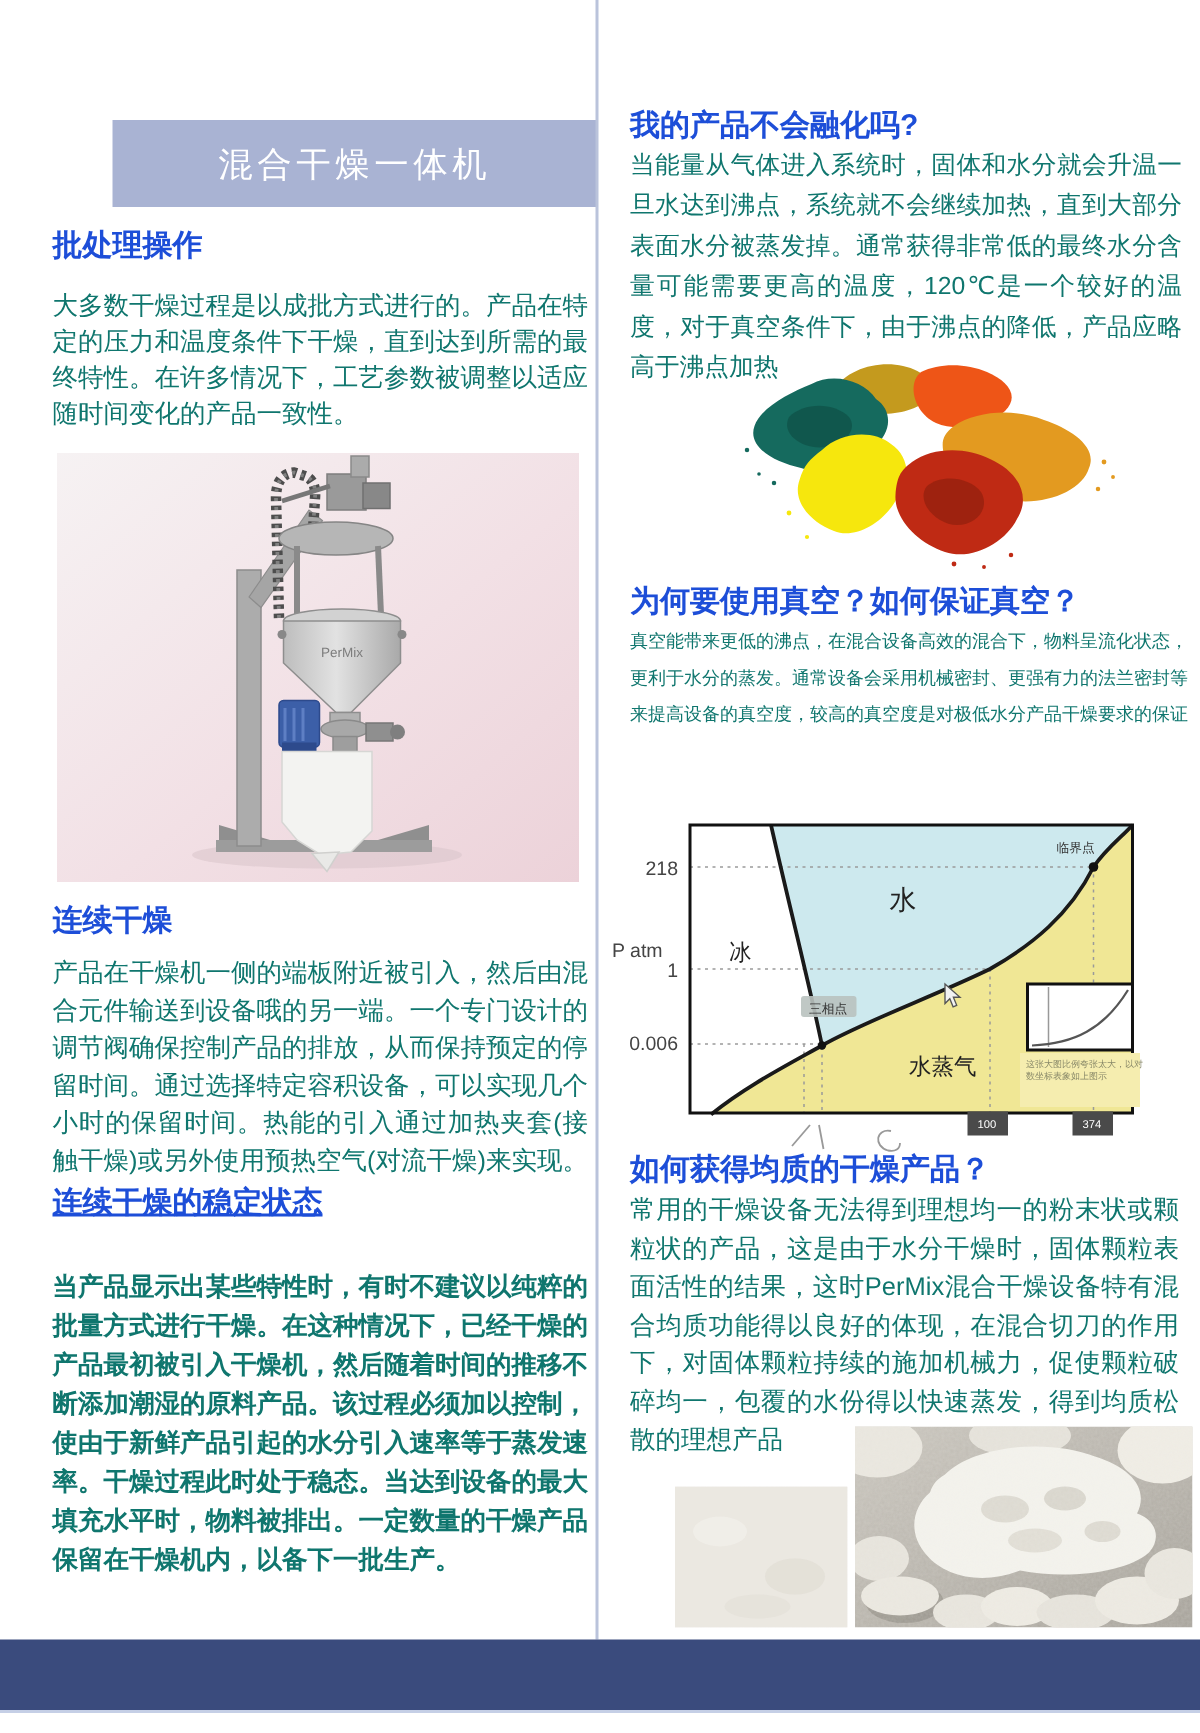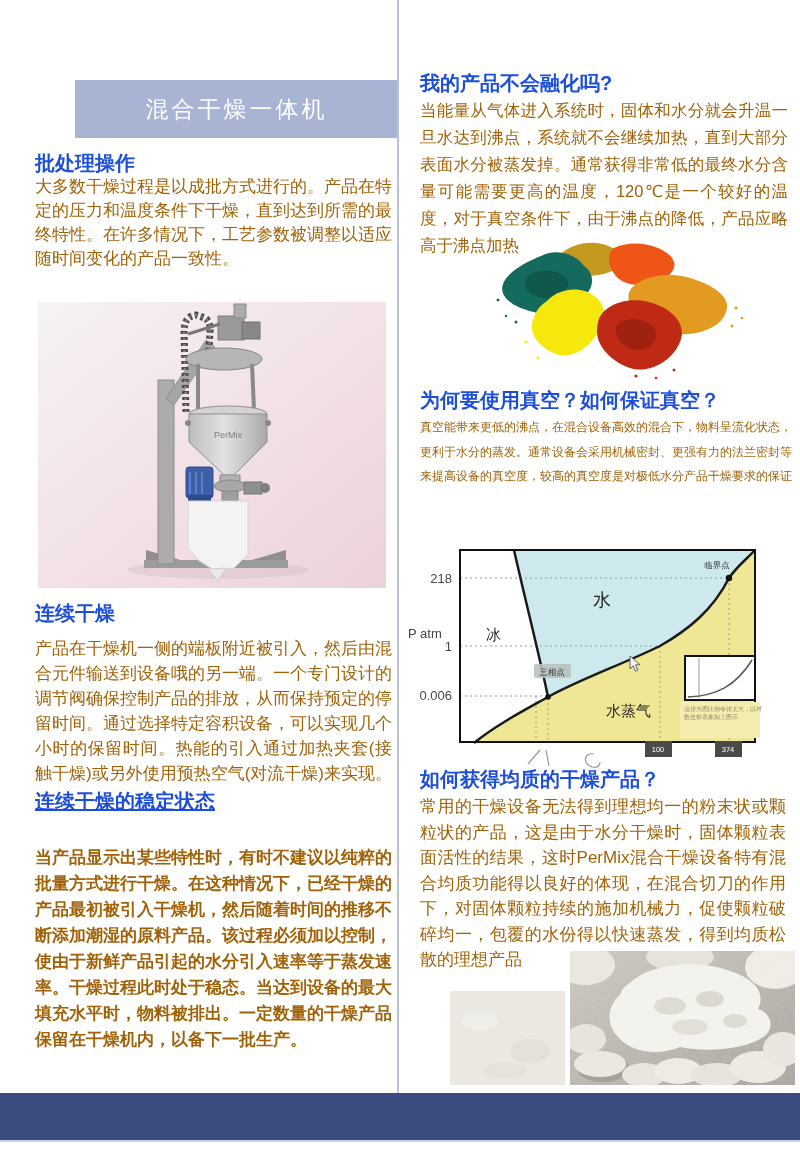--- a/index.html
+++ b/index.html
@@ -4,37 +4,37 @@
 <style>
   html,body{margin:0;padding:0;background:#fff;}
   .page{position:relative;width:800px;height:1155px;background:#fff;overflow:hidden;
         font-family:"Liberation Sans","DejaVu Sans",sans-serif;}
   .banner{position:absolute;left:75px;top:57px;width:323px;height:58px;background:#a9b3d3;
           color:#fff;font-size:23px;letter-spacing:3px;text-align:center;line-height:58px;margin-top:23px;}
   .divider{position:absolute;left:397px;top:0;width:2px;height:1093px;background:#bac3db;}
   .botbar{position:absolute;left:0;top:1093px;width:800px;height:47px;background:#3a4b7d;
           box-shadow:0 2px 0 #c5cfe6;}
   h2.sec{position:absolute;margin:0;font-size:20px;font-weight:700;color:#1d4ed8;white-space:nowrap;}
-  p.body{position:absolute;margin:0;color:#a16207;text-align:justify;}
+  p.body{position:absolute;margin:0;color:#0f766e;text-align:justify;}
   .pl{left:35px;width:357px;font-size:17px;line-height:24px;}
   .pr{left:420px;width:368px;font-size:16.5px;}
   .fig{position:absolute;}
   svg text{font-family:"Liberation Sans","DejaVu Sans",sans-serif;}
 </style>
 </head>
 <body>
 
 <div class="page">
 
   <div class="banner">
     <span>混合干燥一体机</span>
   </div>
 
   <h2 class="sec" style="left:35px;top:150px;">批处理操作</h2>
-  <p class="body pl" style="top:176px;font-family:Liberation Mono, monospace;">大多数干燥过程是以成批方式进行的。产品在特定的压力和温度条件下干燥，直到达到所需的最终特性。在许多情况下，工艺参数被调整以适应随时间变化的产品一致性。</p>
+  <p class="body pl" style="top:192px;">大多数干燥过程是以成批方式进行的。产品在特定的压力和温度条件下干燥，直到达到所需的最终特性。在许多情况下，工艺参数被调整以适应随时间变化的产品一致性。</p>
 
   <div class="fig" style="left:38px;top:302px;width:348px;height:334px;">
     <svg width="348" height="286" viewBox="0 0 348 286">
       <defs>
         <linearGradient id="pinkbg" x1="0" y1="0" x2="1" y2="1">
           <stop offset="0" stop-color="#f6f2f3"></stop>
             <stop offset="0.55" stop-color="#f2e0e5"></stop>
           <stop offset="1" stop-color="#ecd2d9"></stop>
         </linearGradient>
         <linearGradient id="steel" x1="0" y1="0" x2="1" y2="0">

